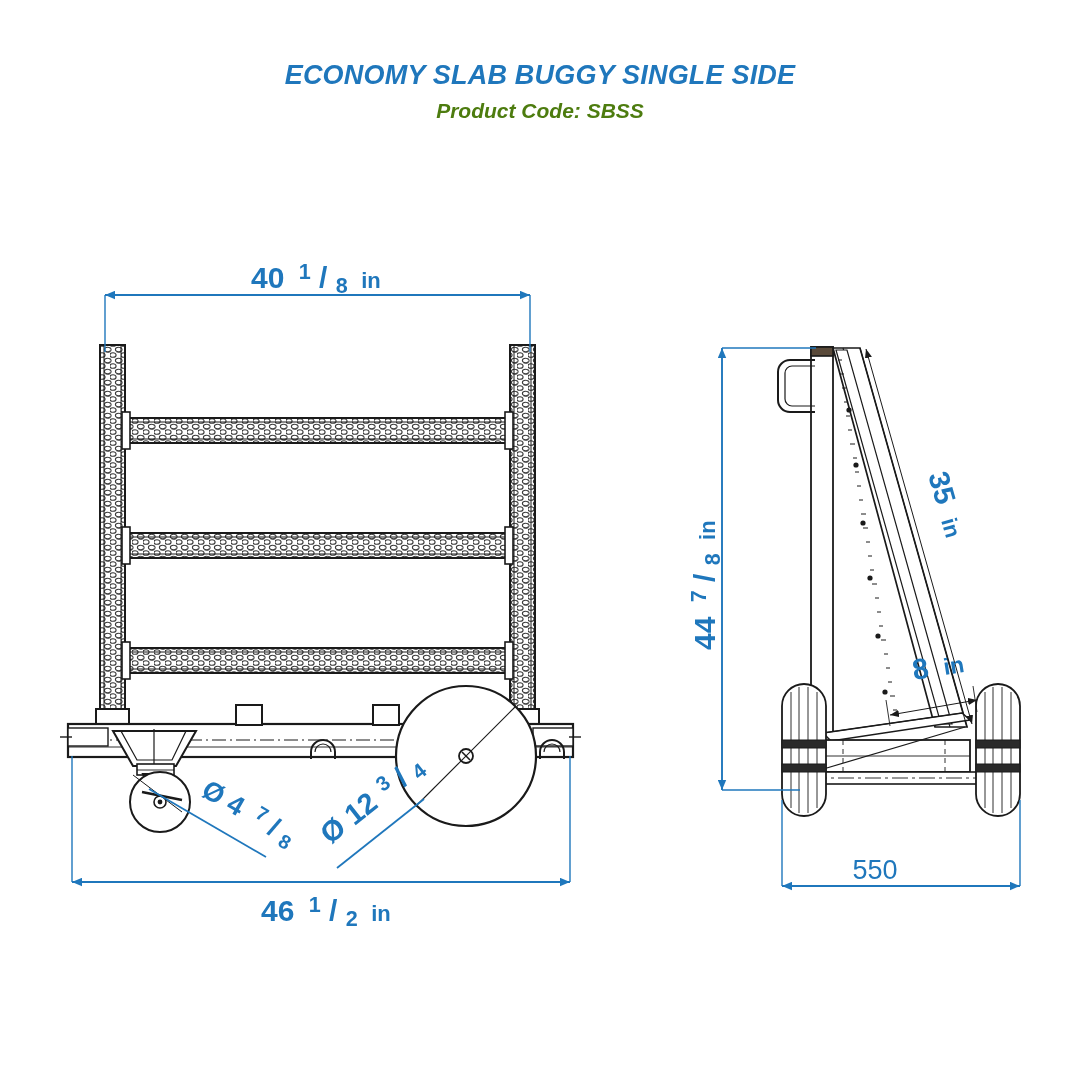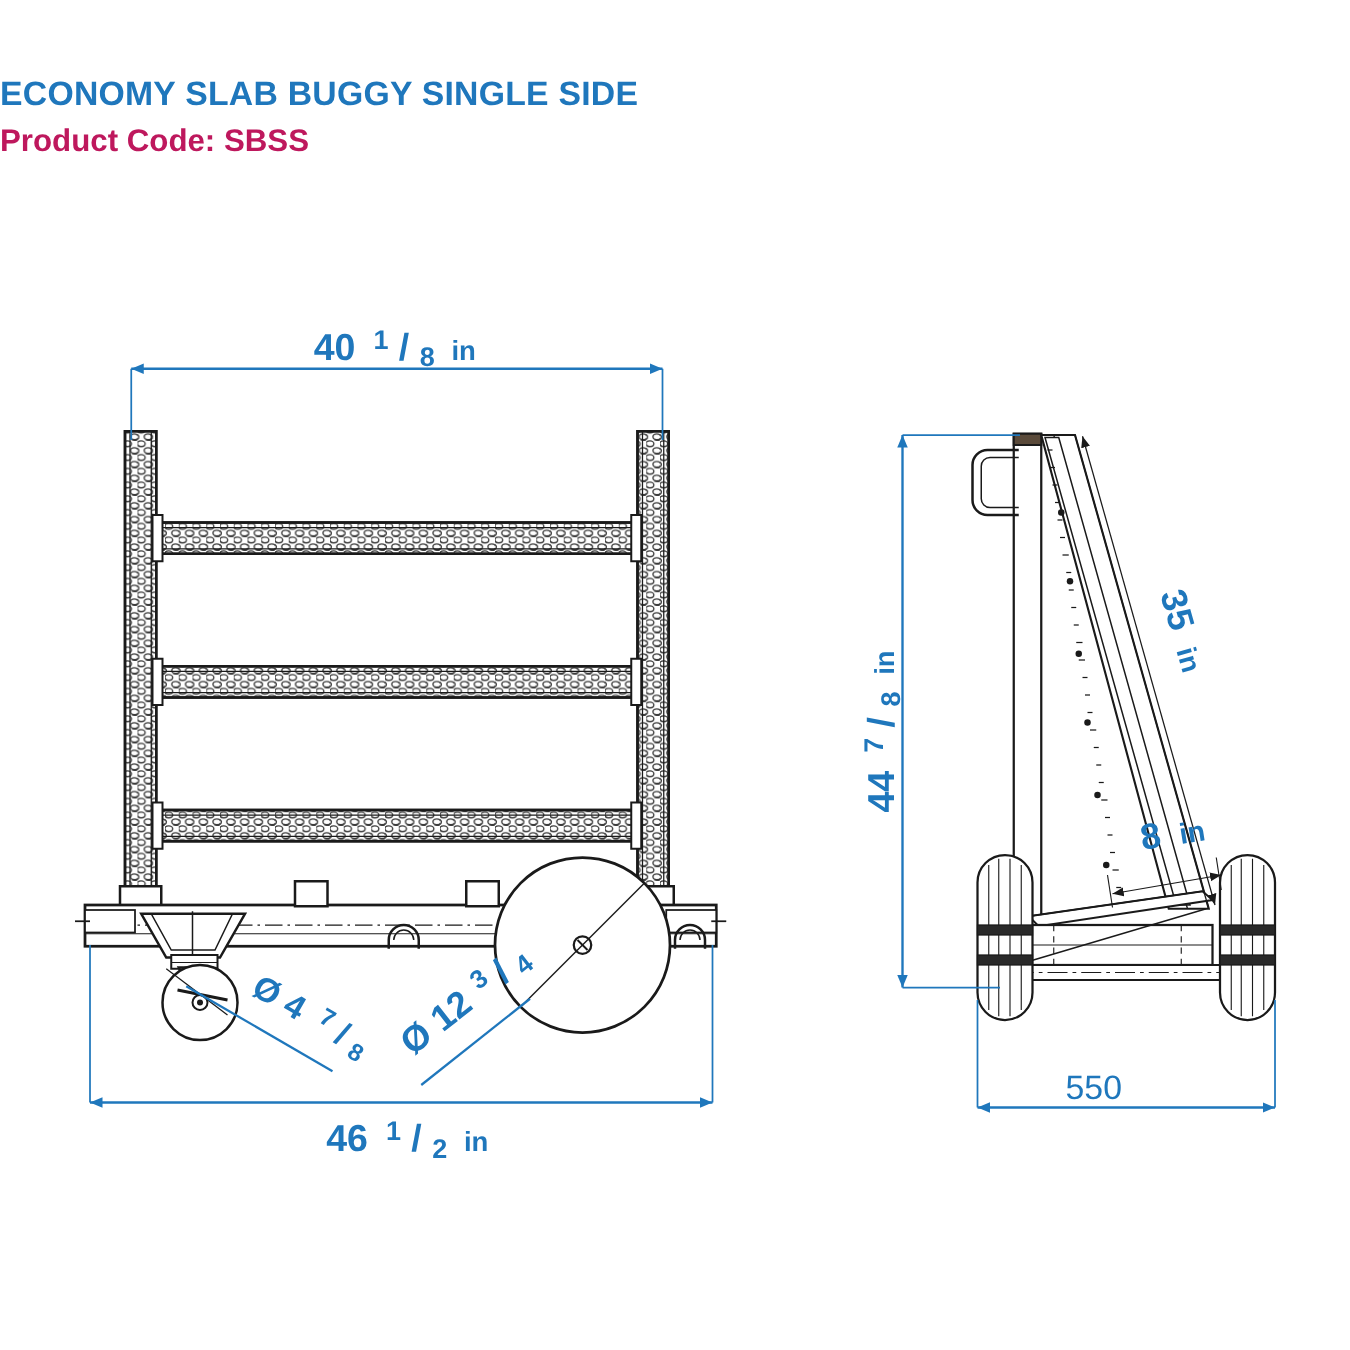--- a/index.html
+++ b/index.html
@@ -3,28 +3,28 @@
 <meta charset="utf-8">
 <style>
   html,body{margin:0;padding:0;}
   body{
     width:1080px;height:1080px;background:#ffffff;
     font-family:"Liberation Sans", sans-serif;
     overflow:hidden;
   }
   #page{position:relative;width:1080px;height:1080px;}
   .titleblock{
-    position:absolute;top:60px;left:0;width:1080px;text-align:left;
+    position:absolute;top:60px;left:0;width:1080px;text-align:center;font-style:italic;
   }
   .title-main{
     font-size:27px;font-weight:bold;color:#1f77bc;letter-spacing:0.2px;
     line-height:1.15;
   }
   .title-sub{
-    font-size:25px;font-weight:bold;color:#be185d;margin-top:8px;line-height:1.15;
+    font-size:21px;font-weight:bold;color:#4d7c0f;margin-top:8px;line-height:1.15;
   }
   svg{position:absolute;top:0;left:0;display:block;}
   .dimtxt{
     font-family:"Liberation Sans", sans-serif;
     font-weight:bold;fill:#1f77bc;
   }
   .dimtxt-light{
     font-family:"Liberation Sans", sans-serif;
     font-weight:normal;fill:#1f77bc;
   }

